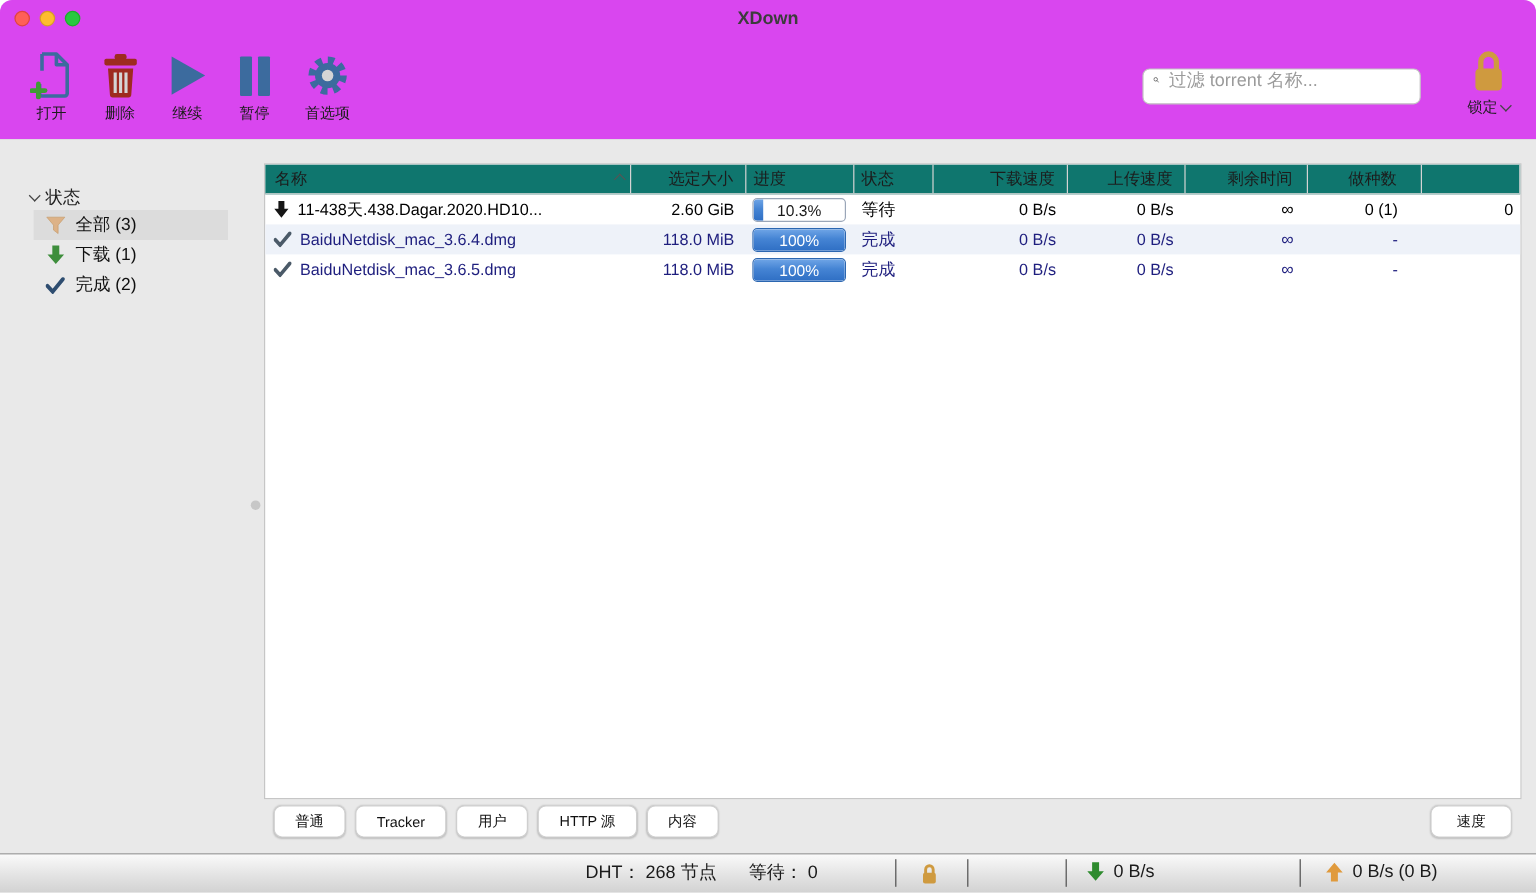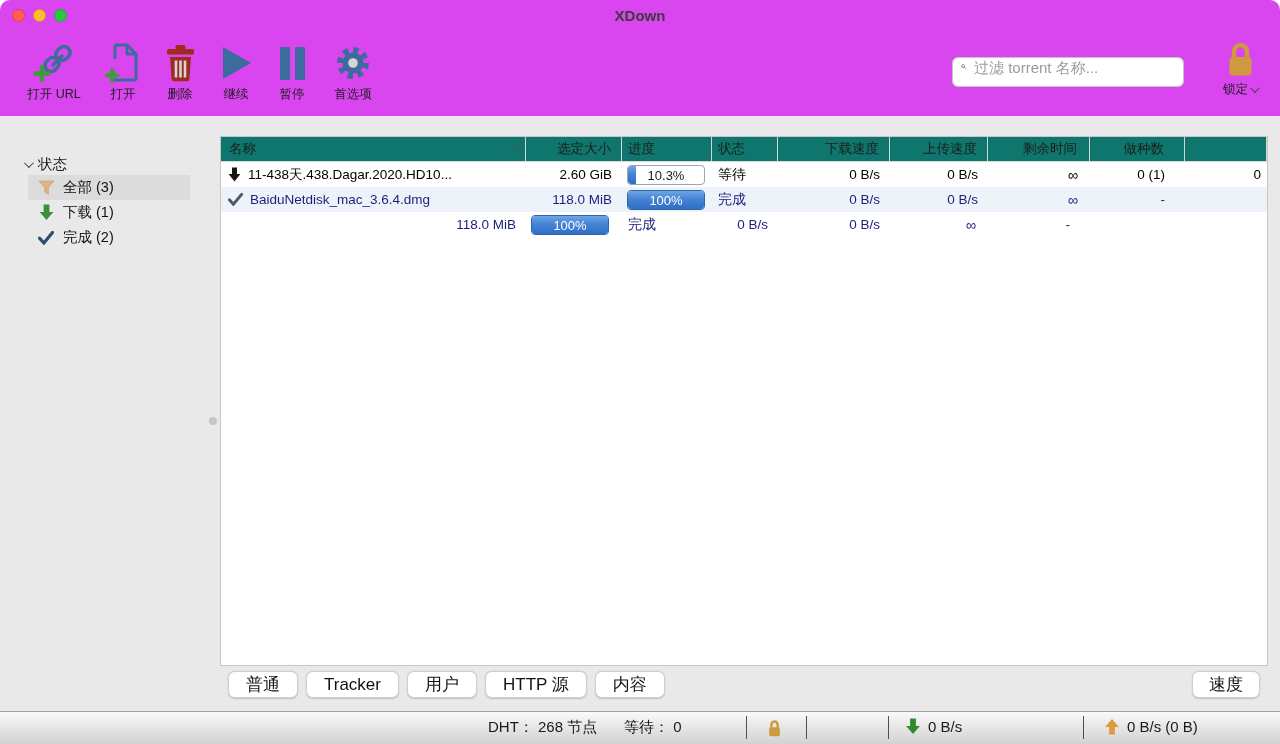--- a/index.html
+++ b/index.html
@@ -79,21 +79,21 @@
   .t-row.done .pbar{border:1px solid #2b66b0;}
   .pfill{position:absolute;left:0;top:0;bottom:0;background:linear-gradient(180deg,#6fa5e6 0%,#4584d4 45%,#2f6fc4 100%);border-radius:3px 0 0 3px;}
   .t-row.done .pfill{border-radius:3px;}
   .plabel{position:absolute;inset:0;text-align:center;line-height:19px;font-size:13px;}
   .t-row.active .plabel{color:#1a1a1a;}
   .t-row.done .plabel{color:#ffffff;}
 
   
   .tabsbar{position:absolute;left:228px;top:555px;display:flex;gap:8px;}
   .tab-btn{height:27px;background:#ffffff;border:1px solid #cfcfcf;border-radius:7px;
-    display:flex;align-items:center;justify-content:center;font-size:17px;color:#111;
+    display:flex;align-items:center;justify-content:center;font-size:12px;color:#111;
     padding:0 17px;box-shadow:0 0.5px 1.5px rgba(0,0,0,0.18);box-sizing:border-box;white-space:nowrap;}
   .speed-btn{position:absolute;left:1192px;top:555px;width:68px;}
 
   
   .statusbar{position:absolute;left:0;right:0;bottom:0;height:32px;
     background:linear-gradient(180deg,#fafafa 0%,#e3e3e3 55%,#d2d2d2 100%);
     border-top:1px solid #9f9f9f;font-size:15px;color:#1a1a1a;}
   .sb-text{position:absolute;top:6px;}
   .sb-dht{left:488px;} .sb-wait{left:624px;}
   .sb-sep{position:absolute;top:4px;width:1px;height:23px;background:#4f4f4f;}
@@ -111,36 +111,20 @@
         <span class="tl red"></span>
         <span class="tl yellow"></span>
         <span class="tl green"></span>
       </div>
       <div class="win-title">XDown</div>
     </div>
 
     <div class="toolbar">
       <div class="tb-group">
 
-        <div class="tb-btn w72">
-          <span class="tb-icon">
-            <svg width="42" height="40" viewBox="0 0 42 40">
-              <g fill="none" stroke="#3c6b9e" stroke-width="3.6" stroke-linecap="round">
-                <rect x="24" y="3" width="12" height="15" rx="6" transform="rotate(45 30 10.5)"></rect>
-                <rect x="13" y="14" width="12" height="15" rx="6" transform="rotate(45 19 21.5)"></rect>
-                <path d="M20 22 l9 -9"></path>
-              </g>
-              <g stroke="#3f9b35" stroke-width="4.4" stroke-linecap="round">
-                <line x1="9" y1="24" x2="9" y2="37"></line>
-                  <line x1="2.5" y1="30.5" x2="15.5" y2="30.5"></line>
-              </g>
-            </svg>
-          </span>
-          <span class="tb-label">打开 URL</span>
-        </div>
 
         <div class="tb-btn w50">
           <span class="tb-icon">
             <svg width="36" height="40" viewBox="0 0 36 40">
               <path d="M10 2 h12 l9 9 v24 a2 2 0 0 1 -2 2 h-19 a2 2 0 0 1 -2 -2 v-8" fill="none" stroke="#3c6b9e" stroke-width="3" stroke-linejoin="round"></path>
               <path d="M8 2 h4 v14 h-4 z" fill="none" stroke="#3c6b9e" stroke-width="3" stroke-linejoin="round" opacity="0"></path>
               <path d="M10 2 v14 M22 2 v9 h9" fill="none" stroke="#3c6b9e" stroke-width="3" stroke-linejoin="round"></path>
               <g stroke="#3f9b35" stroke-width="4" stroke-linecap="round">
                 <line x1="7" y1="27" x2="7" y2="38"></line>
                   <line x1="1.5" y1="32.5" x2="12.5" y2="32.5"></line>
@@ -331,20 +315,29 @@
             </div>
             <div class="td td-status">完成</div>
             <div class="td right td-down">0 B/s</div>
             <div class="td right td-up">0 B/s</div>
             <div class="td right td-eta">∞</div>
             <div class="td right td-seeds">-</div>
             <div class="td right td-extra"></div>
           </div>
 
           <div class="t-row t-grid done">
+            <div class="td name-cell">
+
+              <span>
+                <svg width="15" height="13" viewBox="0 0 15 13" style="display:block">
+                  <path d="M1.4 6.8 l4 4.4 L13.6 1.4" stroke="#4b5a68" stroke-width="3" fill="none" stroke-linecap="round"></path>
+                </svg>
+              </span>
+              <span class="name-text">BaiduNetdisk_mac_3.6.5.dmg</span>
+            </div>
             <div class="td right td-size">118.0 MiB</div>
             <div class="td prog-cell">
               <div class="pbar">
                 <div class="pfill" style="width: 100%;"></div>
                 <span class="plabel">100%</span>
               </div>
             </div>
             <div class="td td-status">完成</div>
             <div class="td right td-down">0 B/s</div>
             <div class="td right td-up">0 B/s</div>

